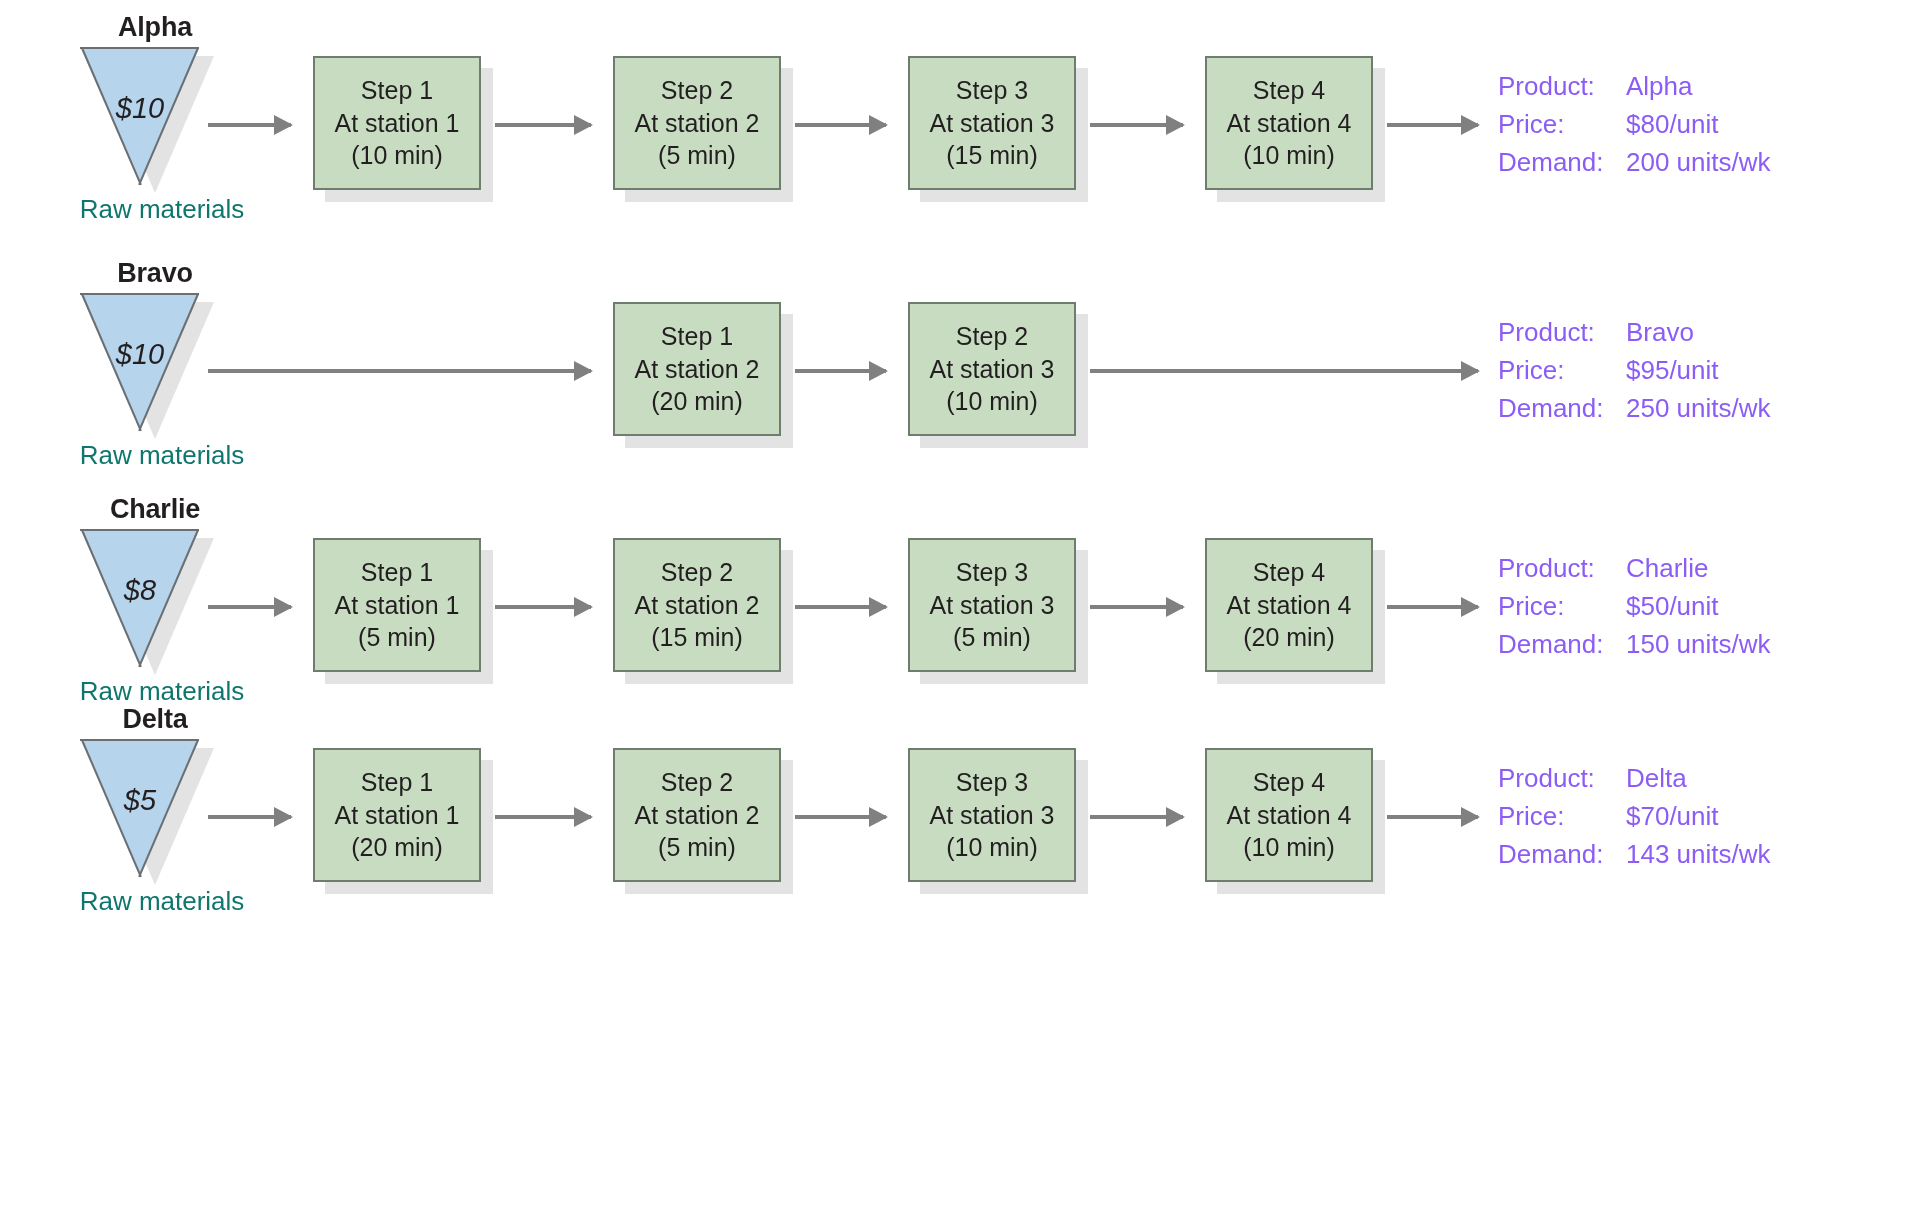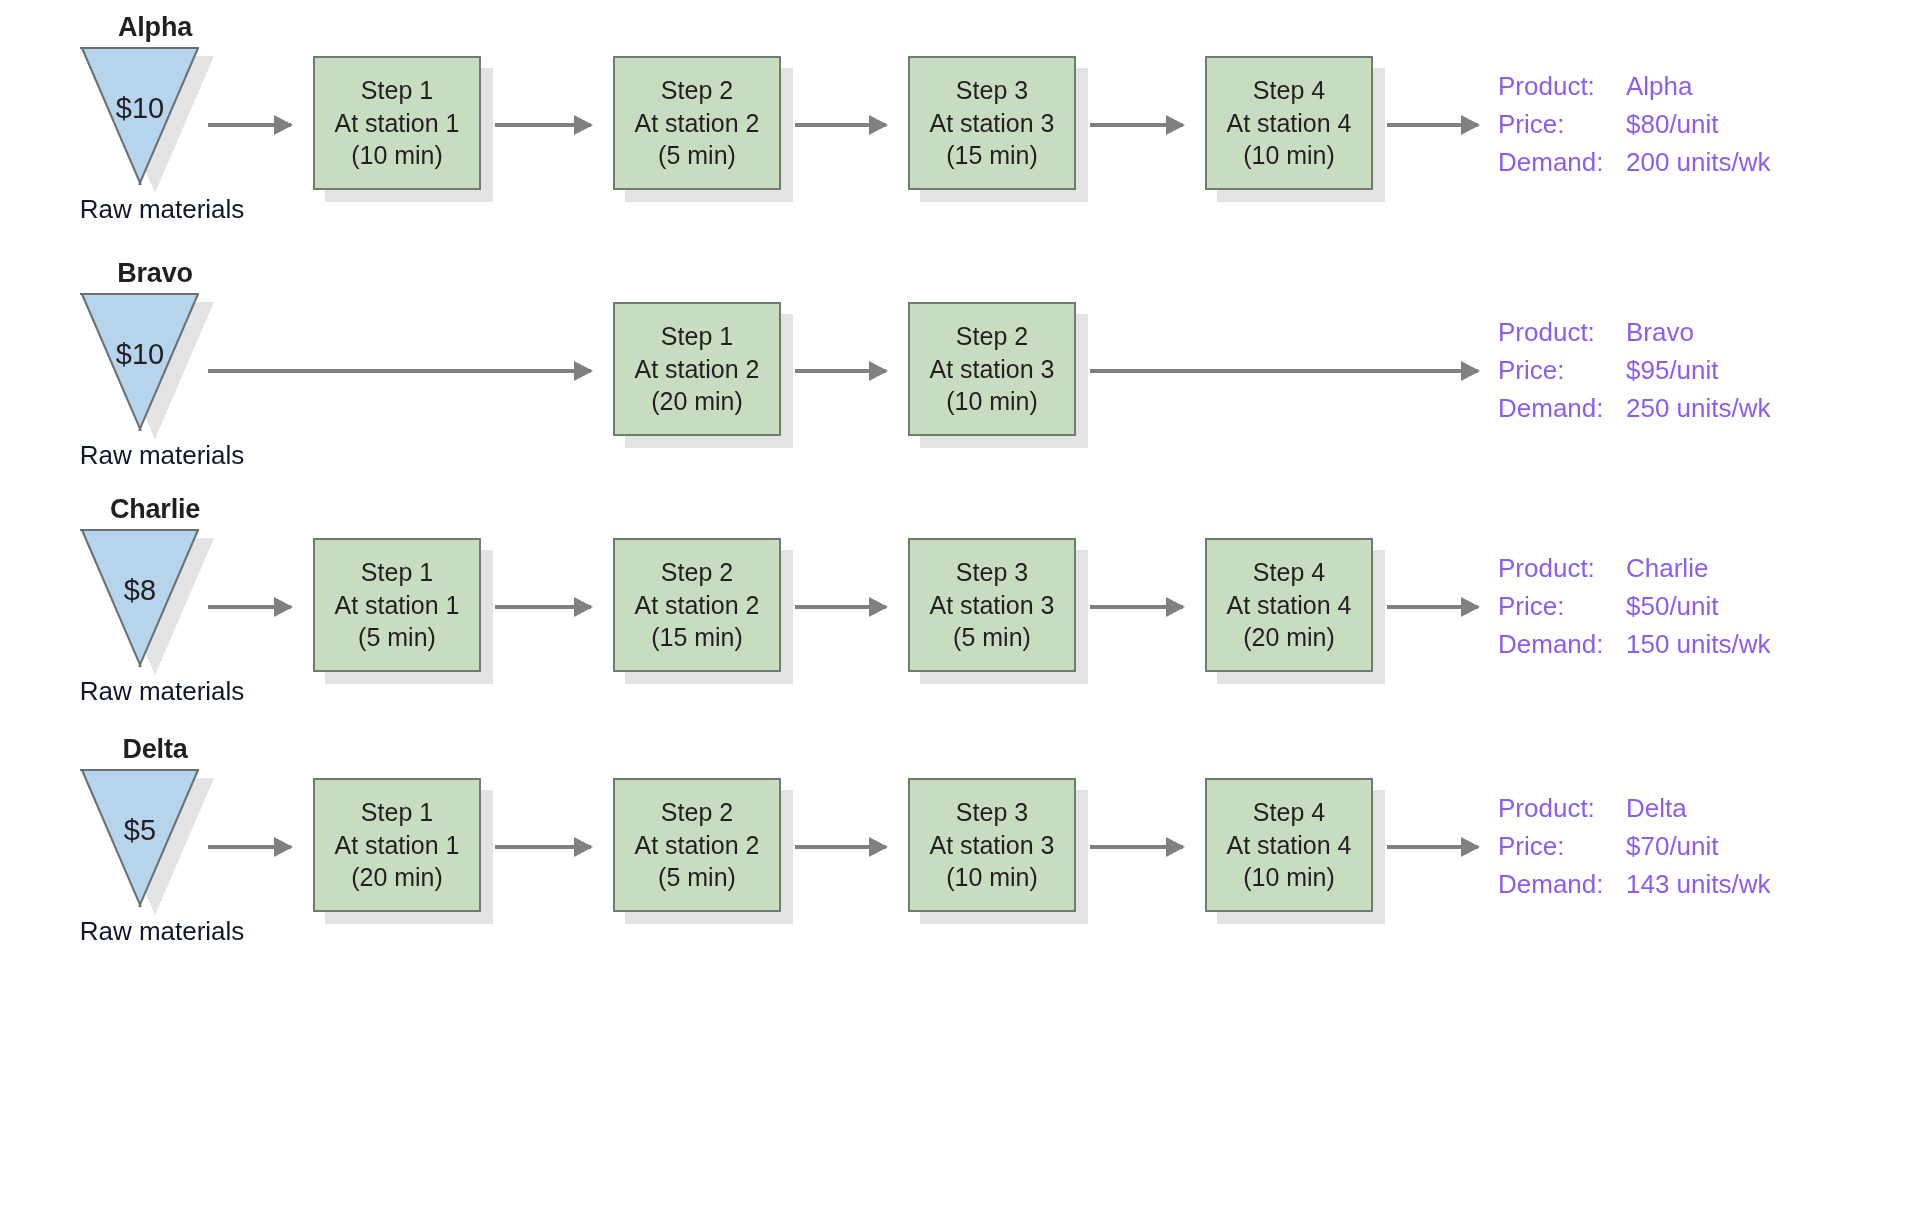--- a/index.html
+++ b/index.html
@@ -51,20 +51,21 @@
     font-weight: bold;
     letter-spacing: -0.2px;
     color: #231f20;
   }
   .tri-wrap {
     position: absolute;
     top: 44px;
     left: 0;
     width: 190px;
     height: 140px;
+    font-style: italic;
   }
   .tri-shadow {
     position: absolute;
     left: 30px;
     top: 8px;
     width: 0;
     height: 0;
     border-left: 59px solid transparent;
     border-right: 59px solid transparent;
     border-top: 137px solid #e3e3e3;
@@ -109,21 +110,21 @@
     color: #231f20;
     z-index: 3;
   }
   .raw-label {
     position: absolute;
     top: 190px;
     left: -4px;
     width: 200px;
     text-align: center;
     font-size: 26px;
-    color: #0f172a;
+    color: #0f766e;
   }
 
   
   .step-box {
     position: absolute;
     width: 168px;
     height: 134px;
     box-sizing: border-box;
     background: #c7dcc1;
     border: 2px solid #6e7d6e;
@@ -334,21 +335,21 @@
         <div class="info-line">
           <span class="info-key">Price:</span>
           <span class="info-val">$50/unit</span>
         </div>
         <div class="info-line">
           <span class="info-key">Demand:</span>
           <span class="info-val">150 units/wk</span>
         </div>
       </div>
     </div>
-    <div class="flow-row row-3" style="top: 726px;">
+    <div class="flow-row row-3" style="top: 696px;">
       <div class="raw-group">
         <div class="product-title">Delta</div>
         <div class="tri-wrap">
           <div class="tri-shadow"></div>
           <div class="tri-main"></div>
           <div class="tri-top-edge"></div>
           <div class="tri-edge-l"></div>
           <div class="tri-edge-r"></div>
           <div class="tri-value">$5</div>
         </div>

